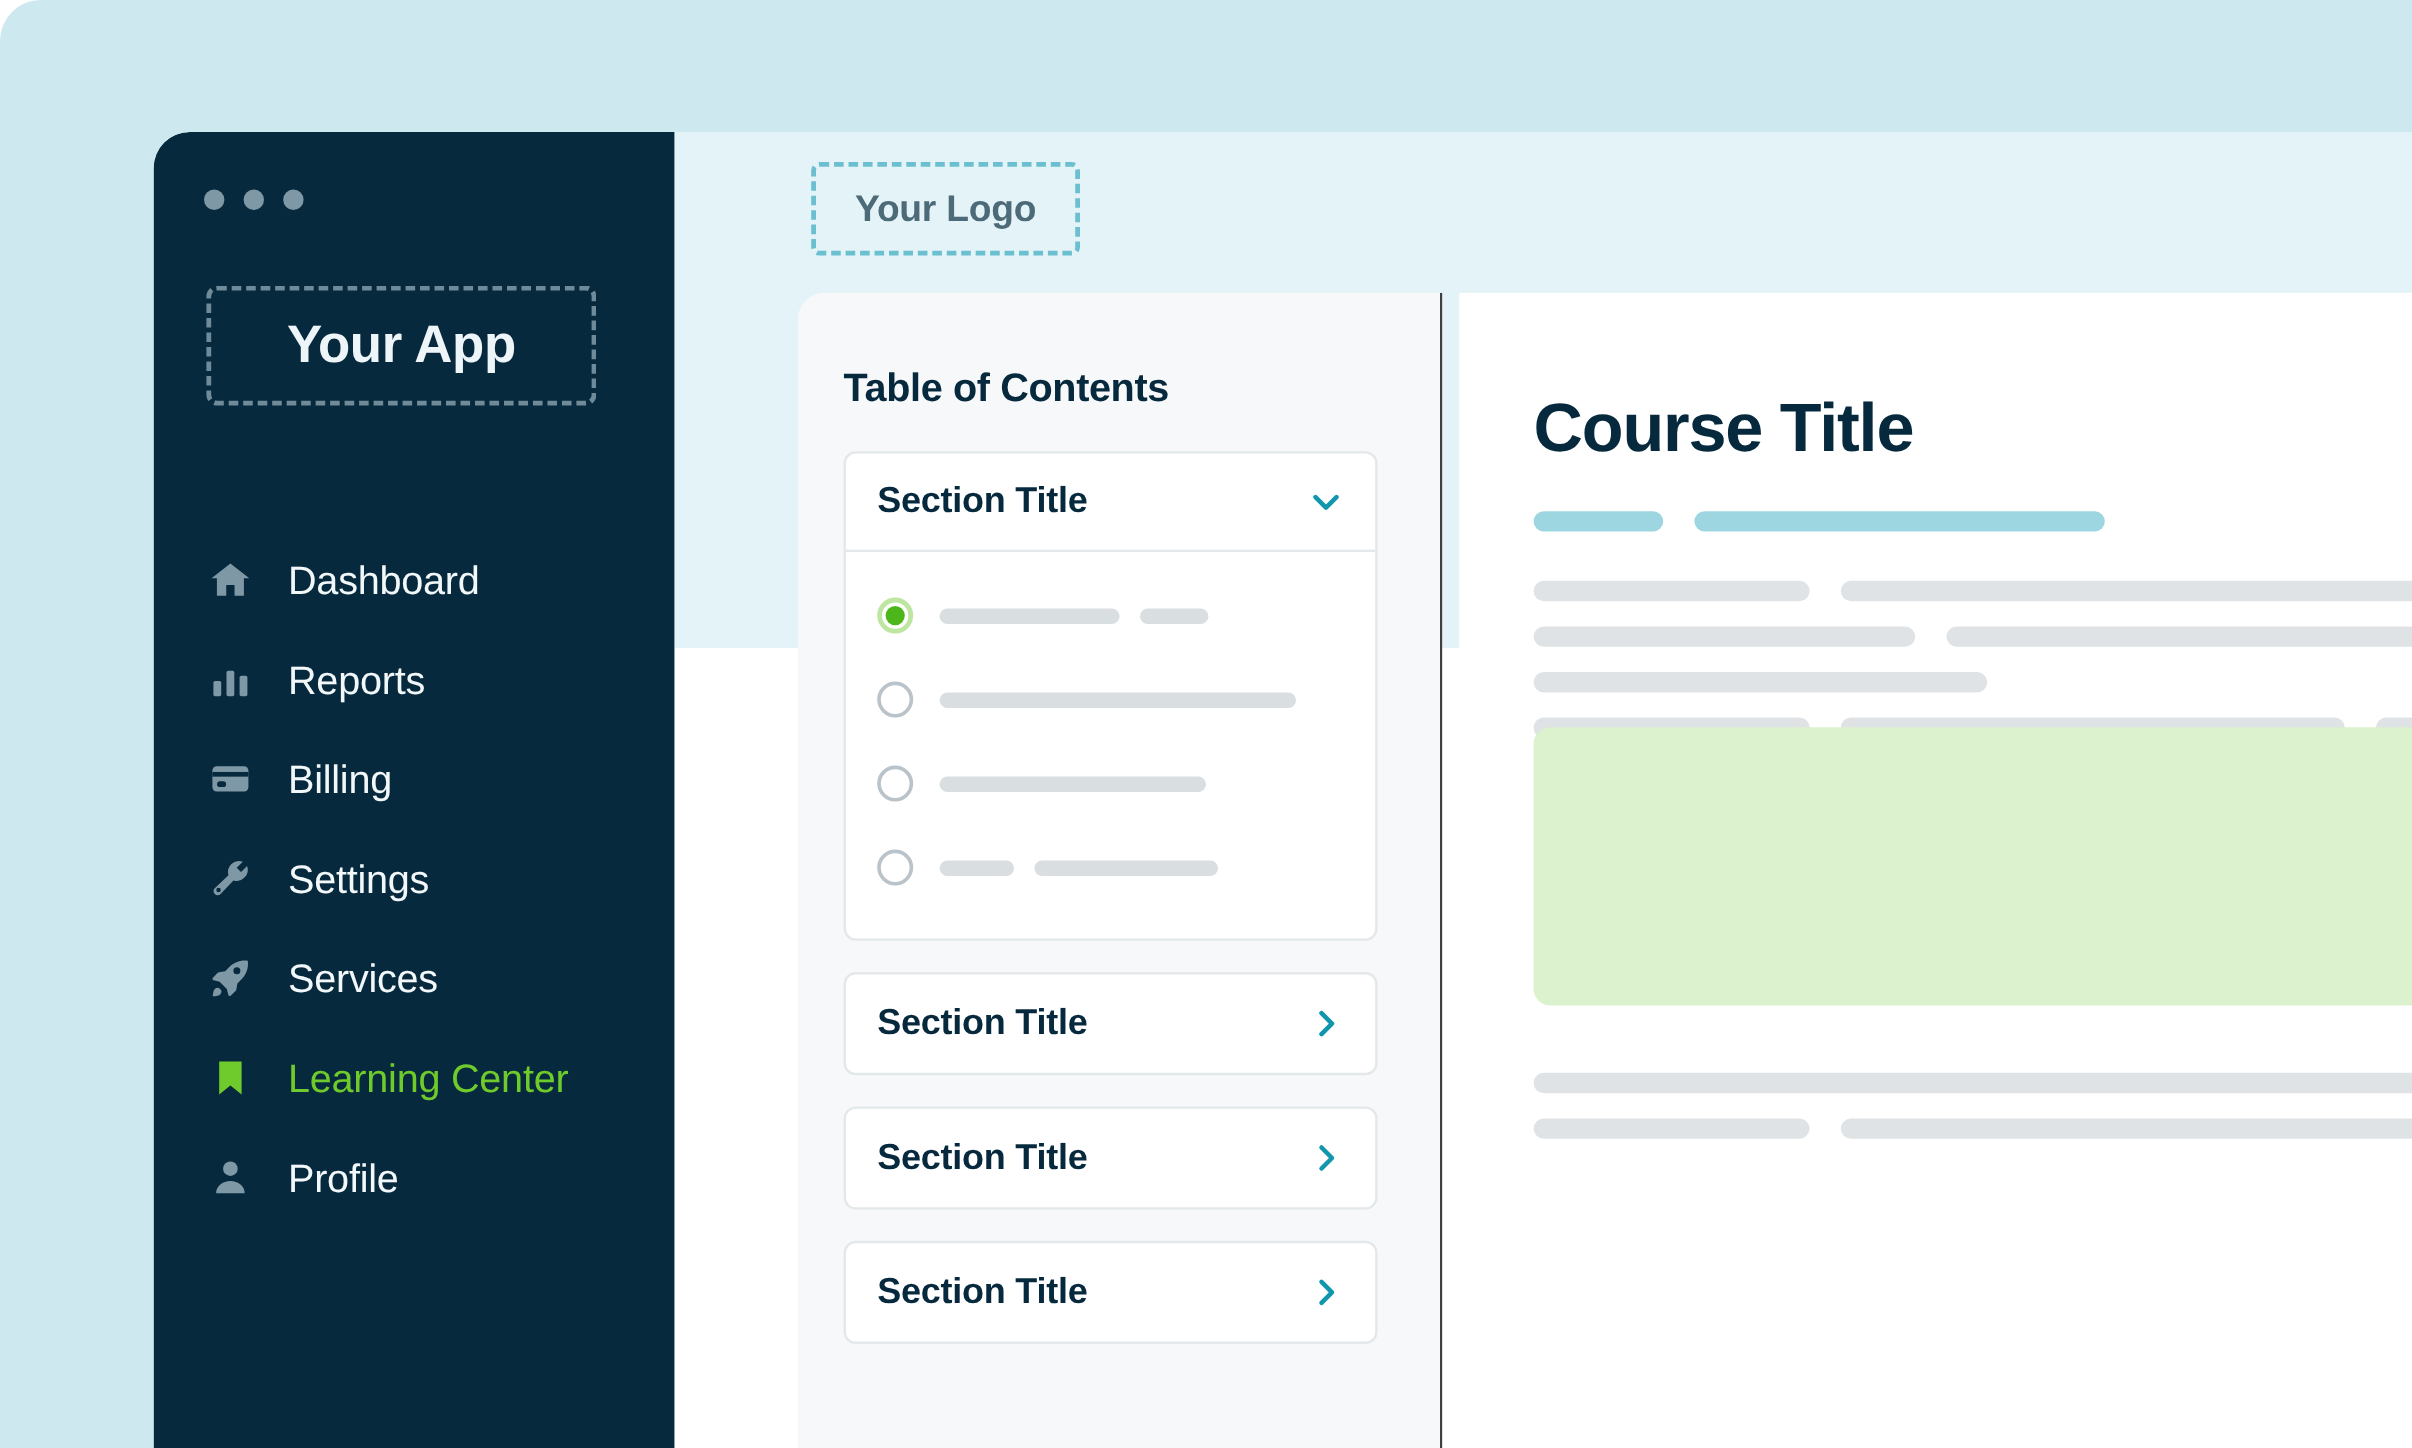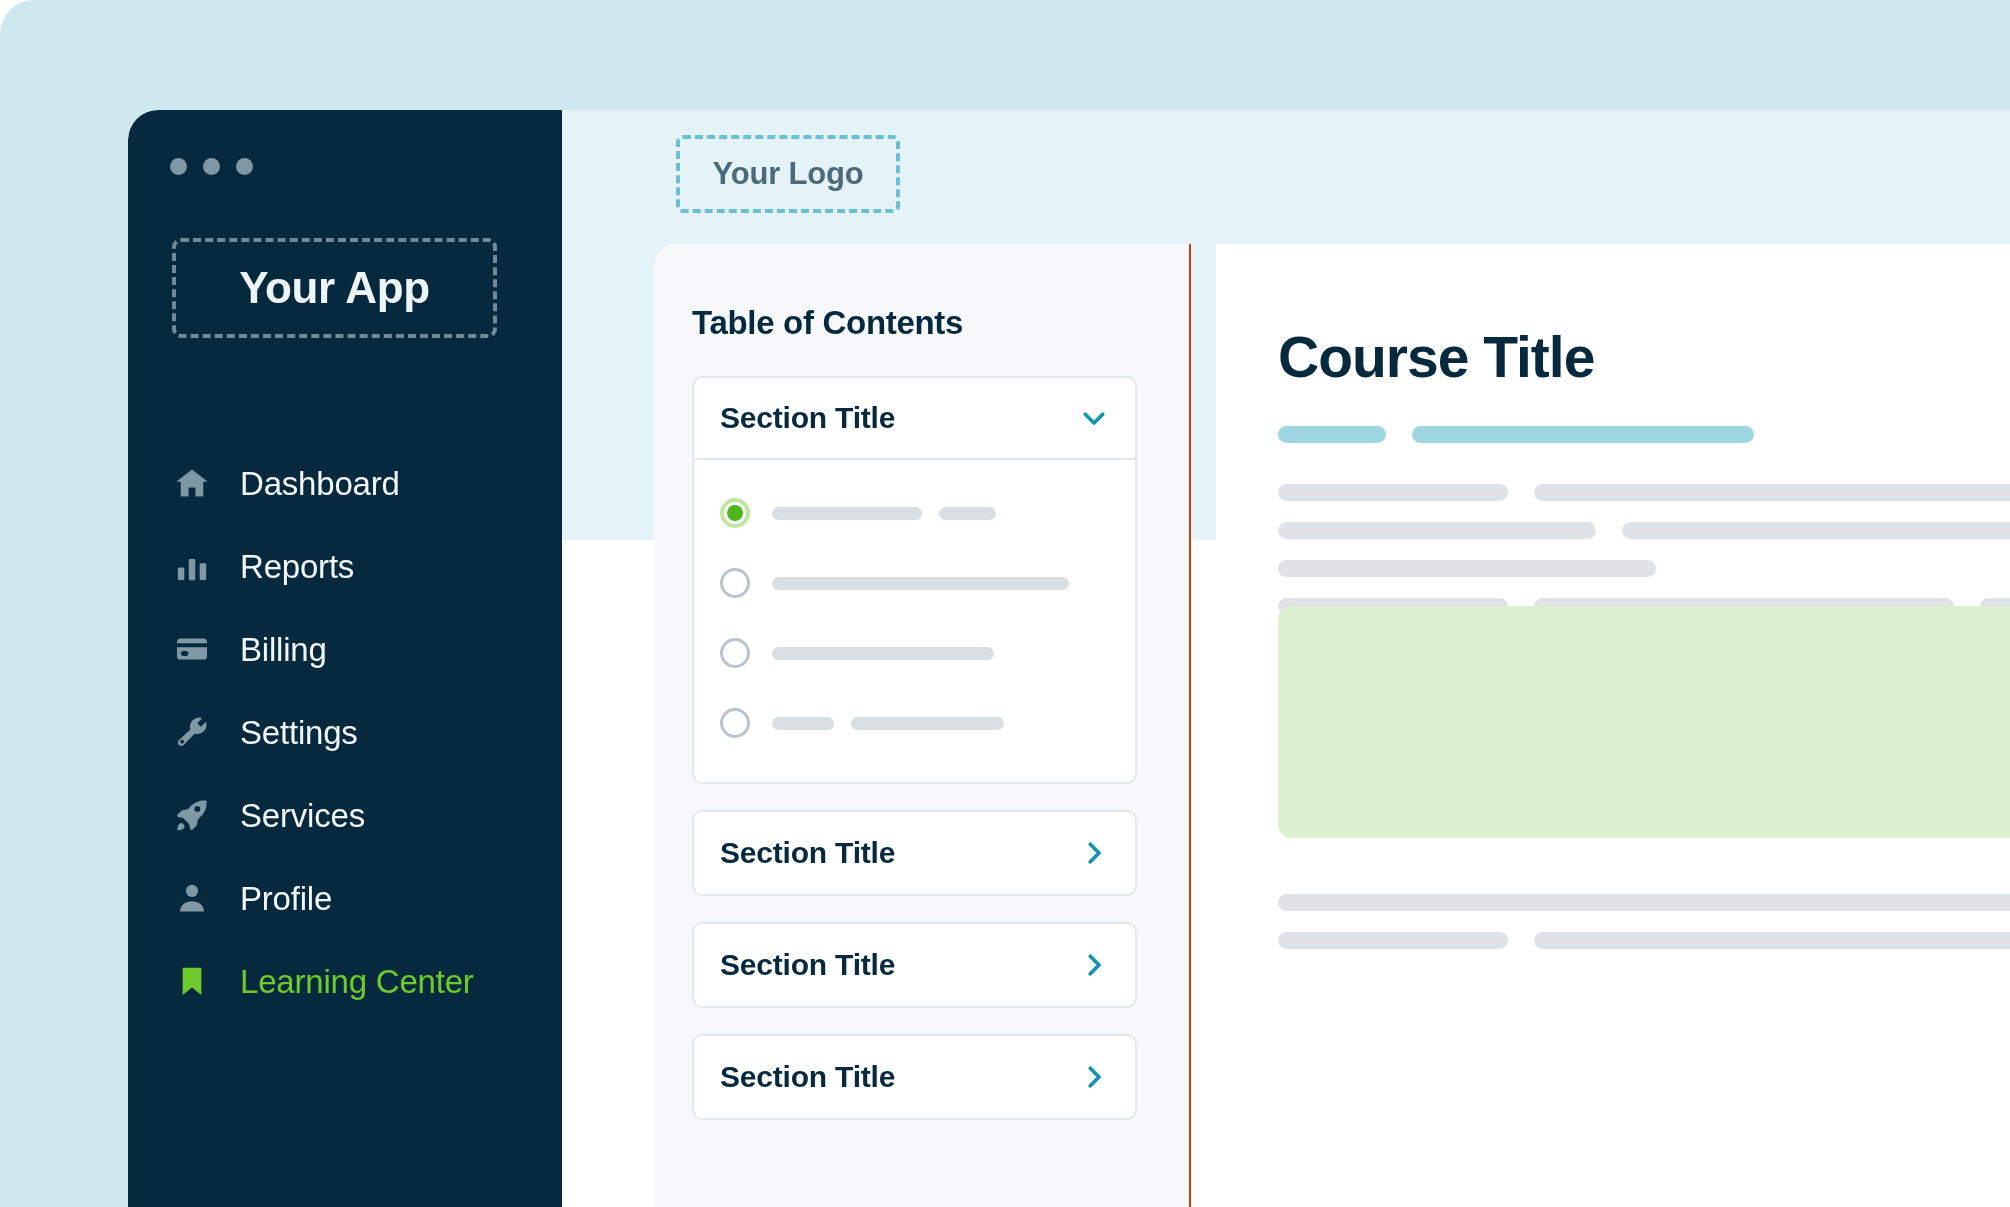--- a/index.html
+++ b/index.html
@@ -142,27 +142,27 @@
   .site-logo-text {
     font-size: 31px;
     font-weight: bold;
     color: #4c6a78;
     letter-spacing: -0.2px;
   }
 
   
   #toc-panel {
     position: absolute;
-    left: 92px;
+    left: 103px;
     top: 134px;
     width: 537px;
     height: 963px;
     background: #f6f8fa;
     border-radius: 22px 0 0 0;
-    border-right: 2px solid #c2410c;
+    border-right: 2px solid #404040;
     z-index: 3;
   }
 
   .toc-heading {
     position: absolute;
     left: 38px;
     top: 60px;
     font-size: 33px;
     font-weight: bold;
     color: #06293d;
@@ -361,37 +361,37 @@
         <div class="nav-item">
           <span class="nav-icon">
             <svg width="36" height="36" viewBox="0 0 24 24" fill="#7f98a6">
               <path d="M21.6 2.4c-3.9-.5-7.6.9-10.2 3.5L9.1 8.2l-3.4.6a1.6 1.6 0 0 0-.9.45L2.3 11.8c-.5.5-.25 1.3.42 1.47l3.3.8 4 4 .8 3.3c.17.67.97.92 1.47.42l2.55-2.5c.24-.24.4-.56.45-.9l.6-3.4 2.3-2.3c2.6-2.6 4-6.3 3.5-10.2zM15.6 9.9a1.95 1.95 0 1 1 0-3.9 1.95 1.95 0 0 1 0 3.9z"></path>
               <path d="M3.3 18.1c-.8.8-1.05 3.35-1.1 4.1.75-.05 3.3-.3 4.1-1.1a2.12 2.12 0 1 0-3-3z"></path>
             </svg>
           </span>
           <span class="nav-label">Services</span>
         </div>
 
+        <div class="nav-item active">
+          <span class="nav-icon">
+            <svg width="34" height="34" viewBox="0 0 24 24" fill="#6ecb2b">
+              <path d="M5.4 2.6h13.2v19.3L12 16.6l-6.6 5.3z"></path>
+            </svg>
+          </span>
+          <span class="nav-label">Learning Center</span>
+        </div>
+
         <div class="nav-item">
           <span class="nav-icon">
             <svg width="34" height="34" viewBox="0 0 24 24" fill="#7f98a6">
               <circle cx="12" cy="7" r="4.3"></circle>
               <path d="M3.6 21.5c0-4.3 3.8-7.2 8.4-7.2s8.4 2.9 8.4 7.2z"></path>
             </svg>
           </span>
           <span class="nav-label">Profile</span>
-        </div>
-
-        <div class="nav-item active">
-          <span class="nav-icon">
-            <svg width="34" height="34" viewBox="0 0 24 24" fill="#6ecb2b">
-              <path d="M5.4 2.6h13.2v19.3L12 16.6l-6.6 5.3z"></path>
-            </svg>
-          </span>
-          <span class="nav-label">Learning Center</span>
         </div>
 
       </div>
     </nav>
 
     <div id="main">
 
       <div id="header-strip">
         <div class="site-logo-box">
           <span class="site-logo-text">Your Logo</span>

